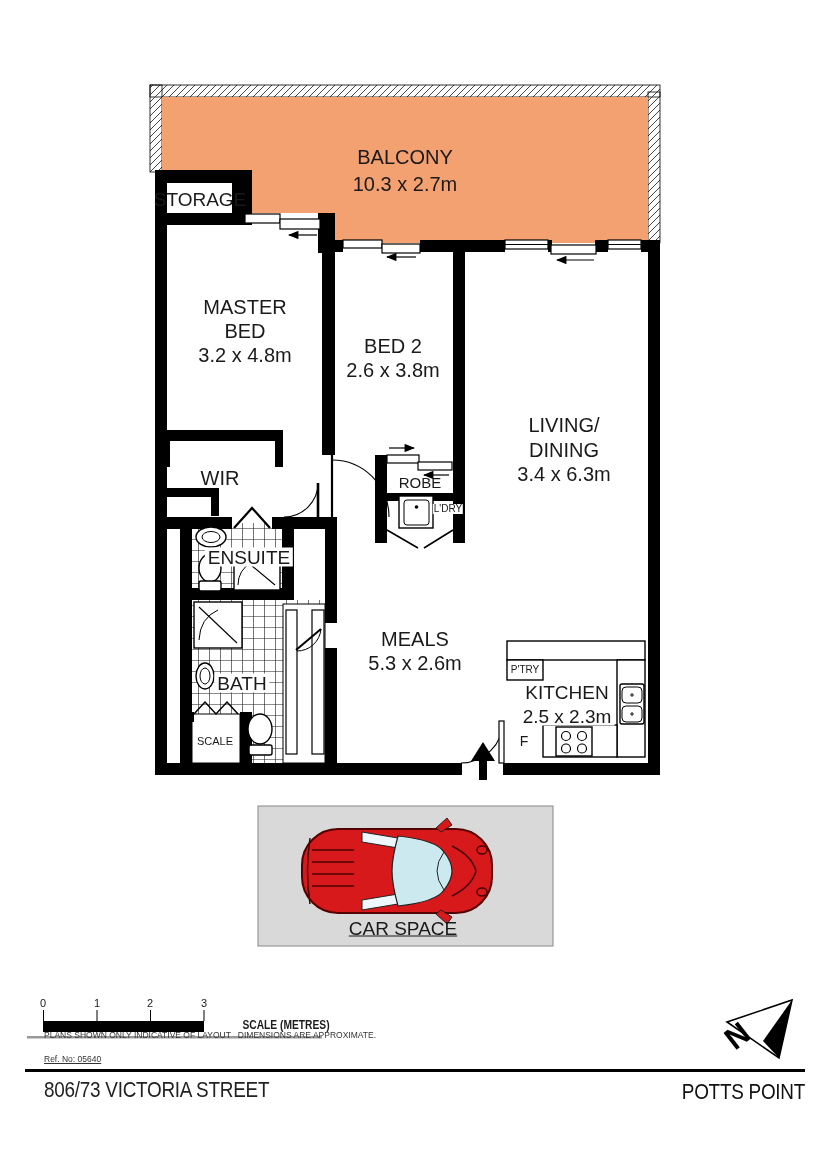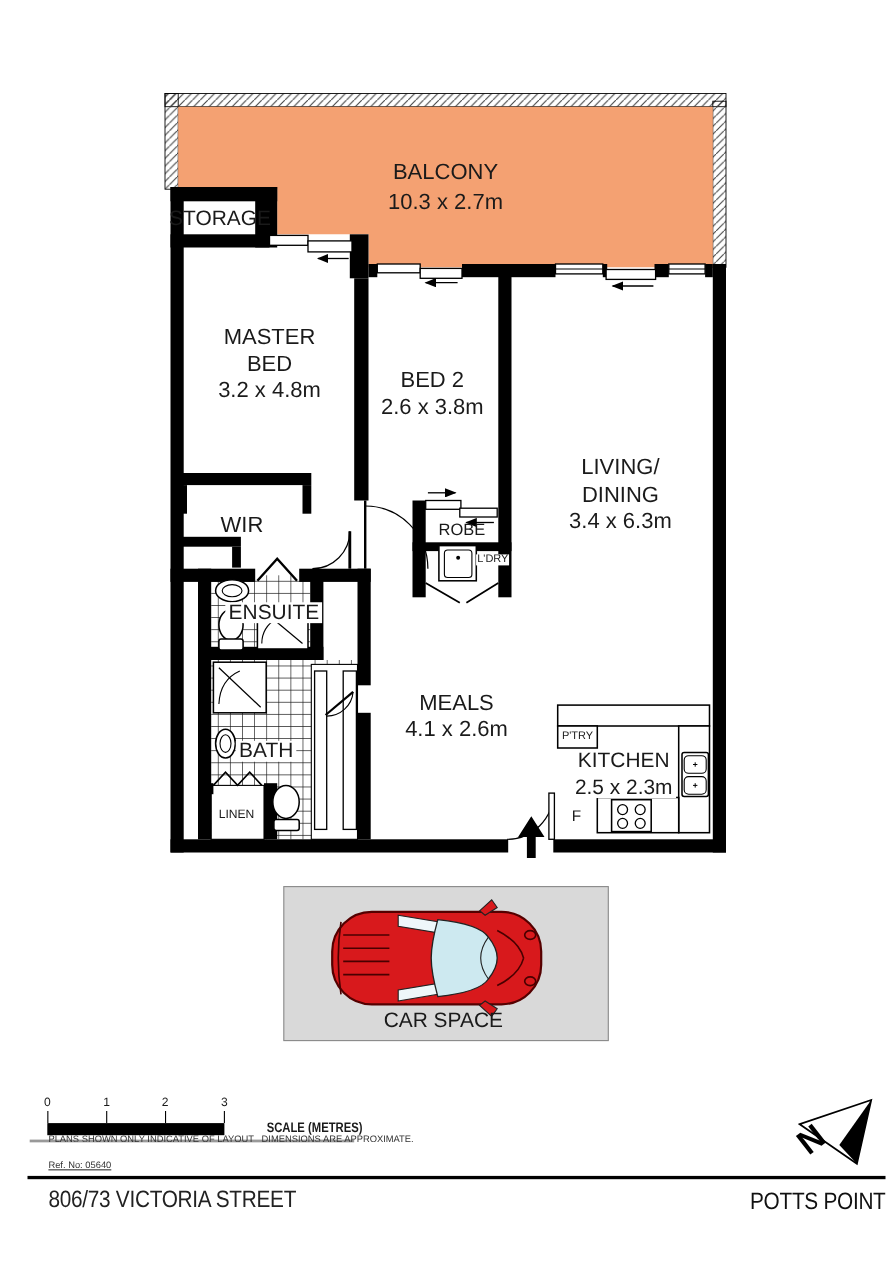--- a/index.html
+++ b/index.html
@@ -221,28 +221,28 @@
 <div class="lbl f20" style="left:393px;top:346px;">BED 2</div>
 <div class="lbl f20" style="left:393px;top:370px;">2.6 x 3.8m</div>
 <div class="lbl f20" style="left:564px;top:425px;">LIVING/</div>
 <div class="lbl f20" style="left:564px;top:450px;">DINING</div>
 <div class="lbl f20" style="left:564px;top:474px;">3.4 x 6.3m</div>
 <div class="lbl f20" style="left:220px;top:478px;">WIR</div>
 <div class="lbl f15" style="left:420px;top:482px;">ROBE</div>
 <div class="lbl f10 whitebg" style="left:448px;top:509px;padding:0 1px;">L'DRY</div>
 <div class="lbl f13 whitebg" style="left:249px;top:541px;margin-top:16px;">ENSUITE</div>
 <div class="lbl f19 whitebg" style="left:242px;top:683px;">BATH</div>
-<div class="lbl f11" style="left:215px;top:741px;">LINEN</div>
+<div class="lbl f11" style="left:215px;top:741px;">SCALE</div>
 <div class="lbl f20" style="left:415px;top:639px;">MEALS</div>
-<div class="lbl f20" style="left:415px;top:663px;">4.1 x 2.6m</div>
+<div class="lbl f20" style="left:415px;top:663px;">5.3 x 2.6m</div>
 <div class="lbl f10" style="left:525px;top:670px;">P'TRY</div>
 <div class="lbl f19 whitebg" style="left:567px;top:692px;">KITCHEN</div>
 <div class="lbl f19 whitebg" style="left:567px;top:716px;">2.5 x 2.3m</div>
 <div class="lbl f14" style="left:524px;top:741px;">F</div>
-<div class="lbl f19" style="left:403px;top:928px;">CAR SPACE</div>
+<div class="lbl f19" style="left:403px;top:928px;text-decoration:underline;">CAR SPACE</div>
 
 <div class="lbl f11" style="left:43px;top:1003px;">0</div>
 <div class="lbl f11" style="left:97px;top:1003px;">1</div>
 <div class="lbl f11" style="left:150px;top:1003px;">2</div>
 <div class="lbl f11" style="left:204px;top:1003px;">3</div>
 <div class="lbl scalelbl" style="left:286px;top:1025px;">SCALE (METRES)</div>
 
 <div class="lbl-left notes" style="left:44px;top:1031px;">PLANS SHOWN ONLY INDICATIVE OF LAYOUT   DIMENSIONS ARE APPROXIMATE.</div>
 <div class="lbl-left notes" style="left:44px;top:1055px;text-decoration:underline;">Ref. No: 05640</div>
 

